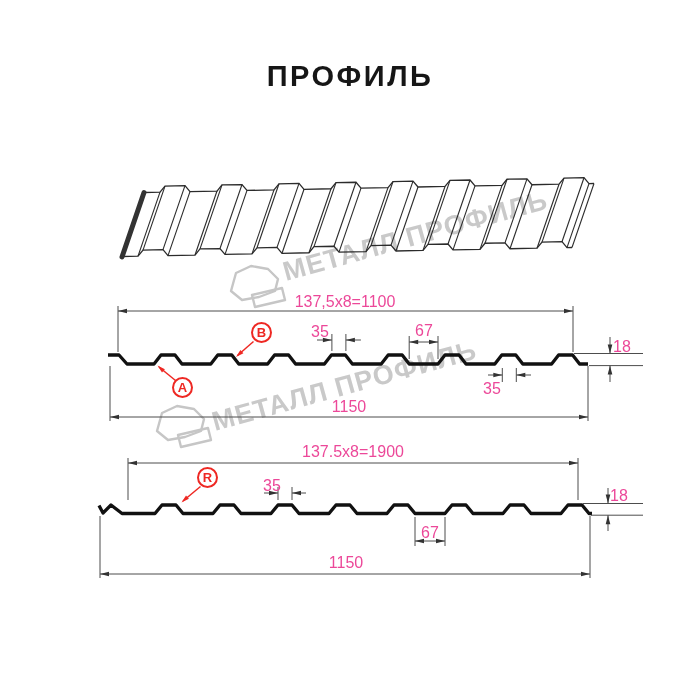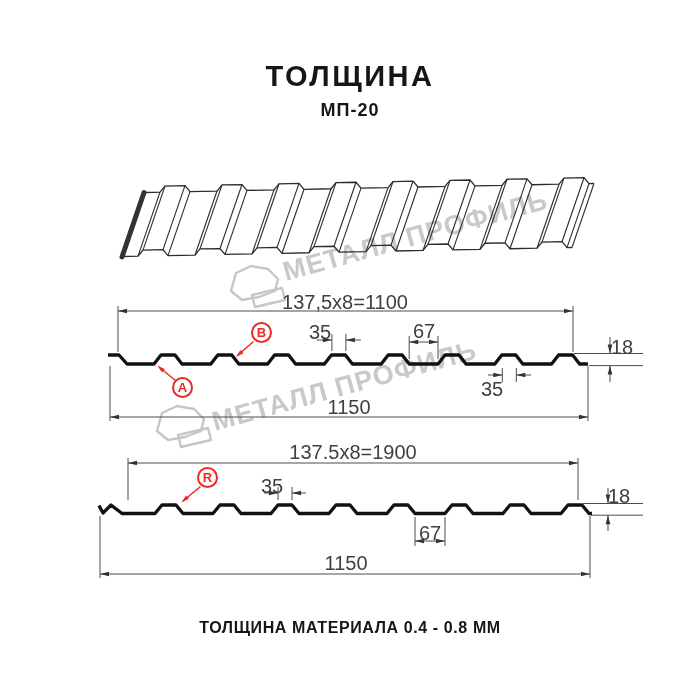--- a/index.html
+++ b/index.html
@@ -3,21 +3,21 @@
 <meta charset="utf-8">
 <style>
   html,body{margin:0;padding:0;background:#fff;}
   #canvas{position:relative;width:700px;height:700px;background:#ffffff;overflow:hidden;
           font-family:"Liberation Sans", sans-serif;}
   #drawing{position:absolute;left:0;top:0;z-index:1;}
   .txt{position:absolute;z-index:2;color:#161616;white-space:nowrap;}
   .page-title{left:0;right:0;top:60px;text-align:center;font-size:29px;font-weight:700;letter-spacing:2.5px;}
   .page-subtitle{left:0;right:0;top:100px;text-align:center;font-size:18px;font-weight:700;letter-spacing:1px;}
   .page-footer{left:0;right:0;top:619px;text-align:center;font-size:16px;font-weight:700;letter-spacing:0.6px;}
-  .dim{position:absolute;z-index:2;transform:translate(-50%,-50%);font-size:20px;color:#404040;white-space:nowrap;}
+  .dim{position:absolute;z-index:2;transform:translate(-50%,-50%);font-size:16px;color:#ec4899;white-space:nowrap;}
   .rlabel{position:absolute;z-index:3;width:21px;height:21px;border:2px solid #ee2823;border-radius:50%;
           box-sizing:border-box;color:#ee2823;font-size:13px;font-weight:700;line-height:17px;
           text-align:center;background:transparent;}
 </style>
 </head>
 <body>
 
 <div id="canvas">
 
   <svg id="drawing" width="700" height="700" viewBox="0 0 700 700">
@@ -144,23 +144,21 @@
     <g id="gred">
         <line x1="175.5" y1="380.5" x2="159" y2="367" stroke="#ee2823" stroke-width="1.5"></line>
         <path d="M157.5,365.5 L164.9,369.2 L162.0,372.4 Z" fill="#ee2823"></path>
         <line x1="253.5" y1="341.5" x2="237.5" y2="355.5" stroke="#ee2823" stroke-width="1.5"></line>
         <path d="M236,357 L240.4,350.0 L243.4,353.2 Z" fill="#ee2823"></path>
         <line x1="200.5" y1="486.5" x2="183" y2="501" stroke="#ee2823" stroke-width="1.5"></line>
         <path d="M181.5,502.5 L186.0,495.5 L188.9,498.8 Z" fill="#ee2823"></path>
       </g>
   </svg>
 
-  <div class="txt page-title">ТОЛЩИНА</div>
-  <div class="txt page-subtitle">МП-20</div>
-  <div class="txt page-footer">ТОЛЩИНА МАТЕРИАЛА 0.4 - 0.8 ММ</div>
+  <div class="txt page-title">ПРОФИЛЬ</div>
 
   <div class="dim" style="left:345px;top:302px;">137,5x8=1100</div>
   <div class="dim" style="left:320px;top:332px;">35</div>
   <div class="dim" style="left:424px;top:331px;">67</div>
   <div class="dim" style="left:622px;top:347px;">18</div>
   <div class="dim" style="left:492px;top:389px;">35</div>
   <div class="dim" style="left:349px;top:407px;">1150</div>
 
   <div class="dim" style="left:353px;top:452px;">137.5x8=1900</div>
   <div class="dim" style="left:272px;top:486px;">35</div>

